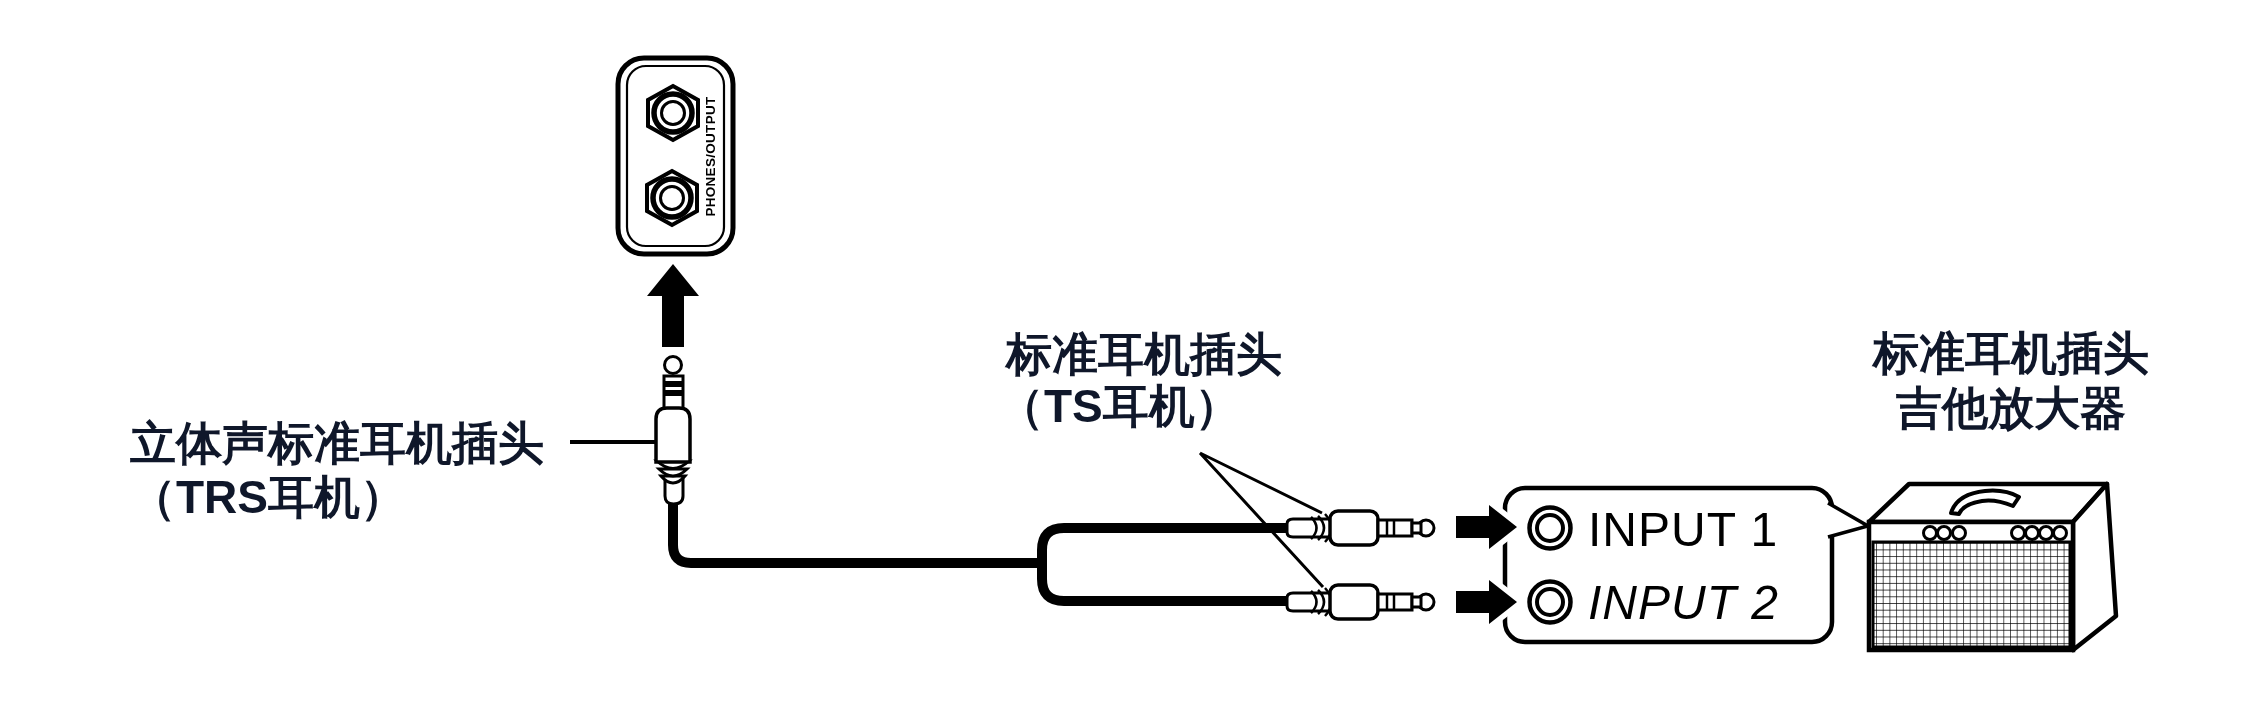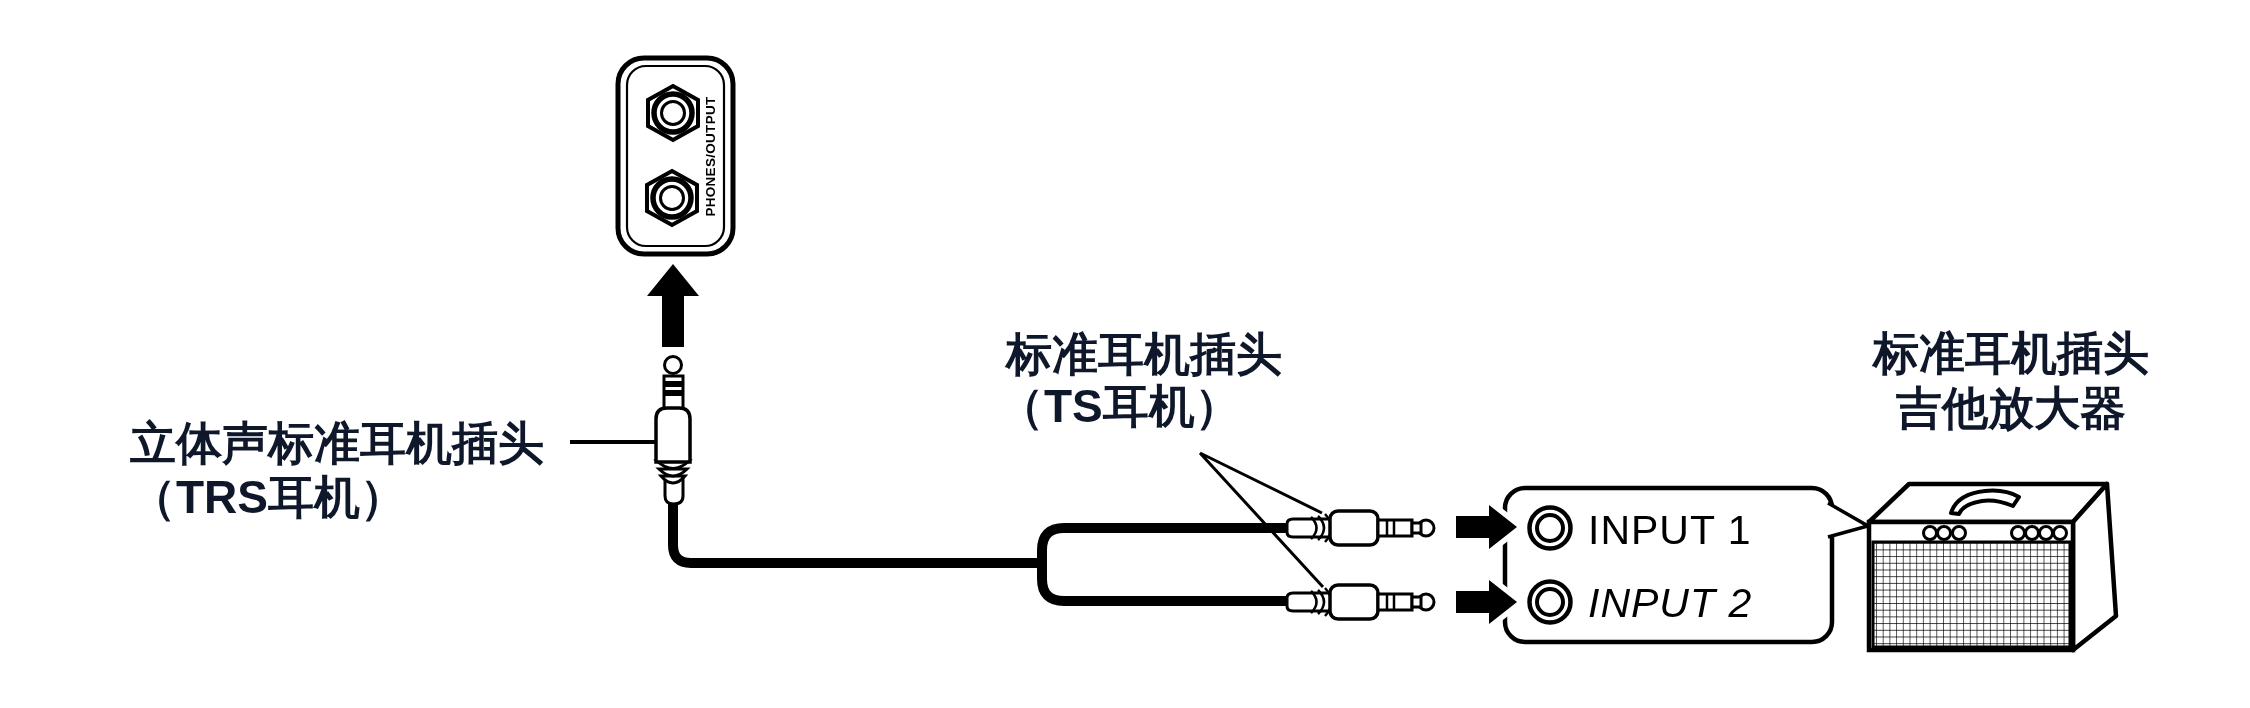--- a/index.html
+++ b/index.html
@@ -19,21 +19,21 @@
     font-size:46px;
     line-height:52px;
     white-space:nowrap;
     color:#0f172a;
   }
   .label.right{text-align:left;}
   .label.center{text-align:center;}
   .input-text{
     position:absolute;
     font-weight:normal;
-    font-size:41px;
+    font-size:48px;
     line-height:52px;
     white-space:nowrap;
     color:#000;
     letter-spacing:1px;
   }
   .vtext{
     position:absolute;
     left:646px;
     top:148px;
     width:130px;

